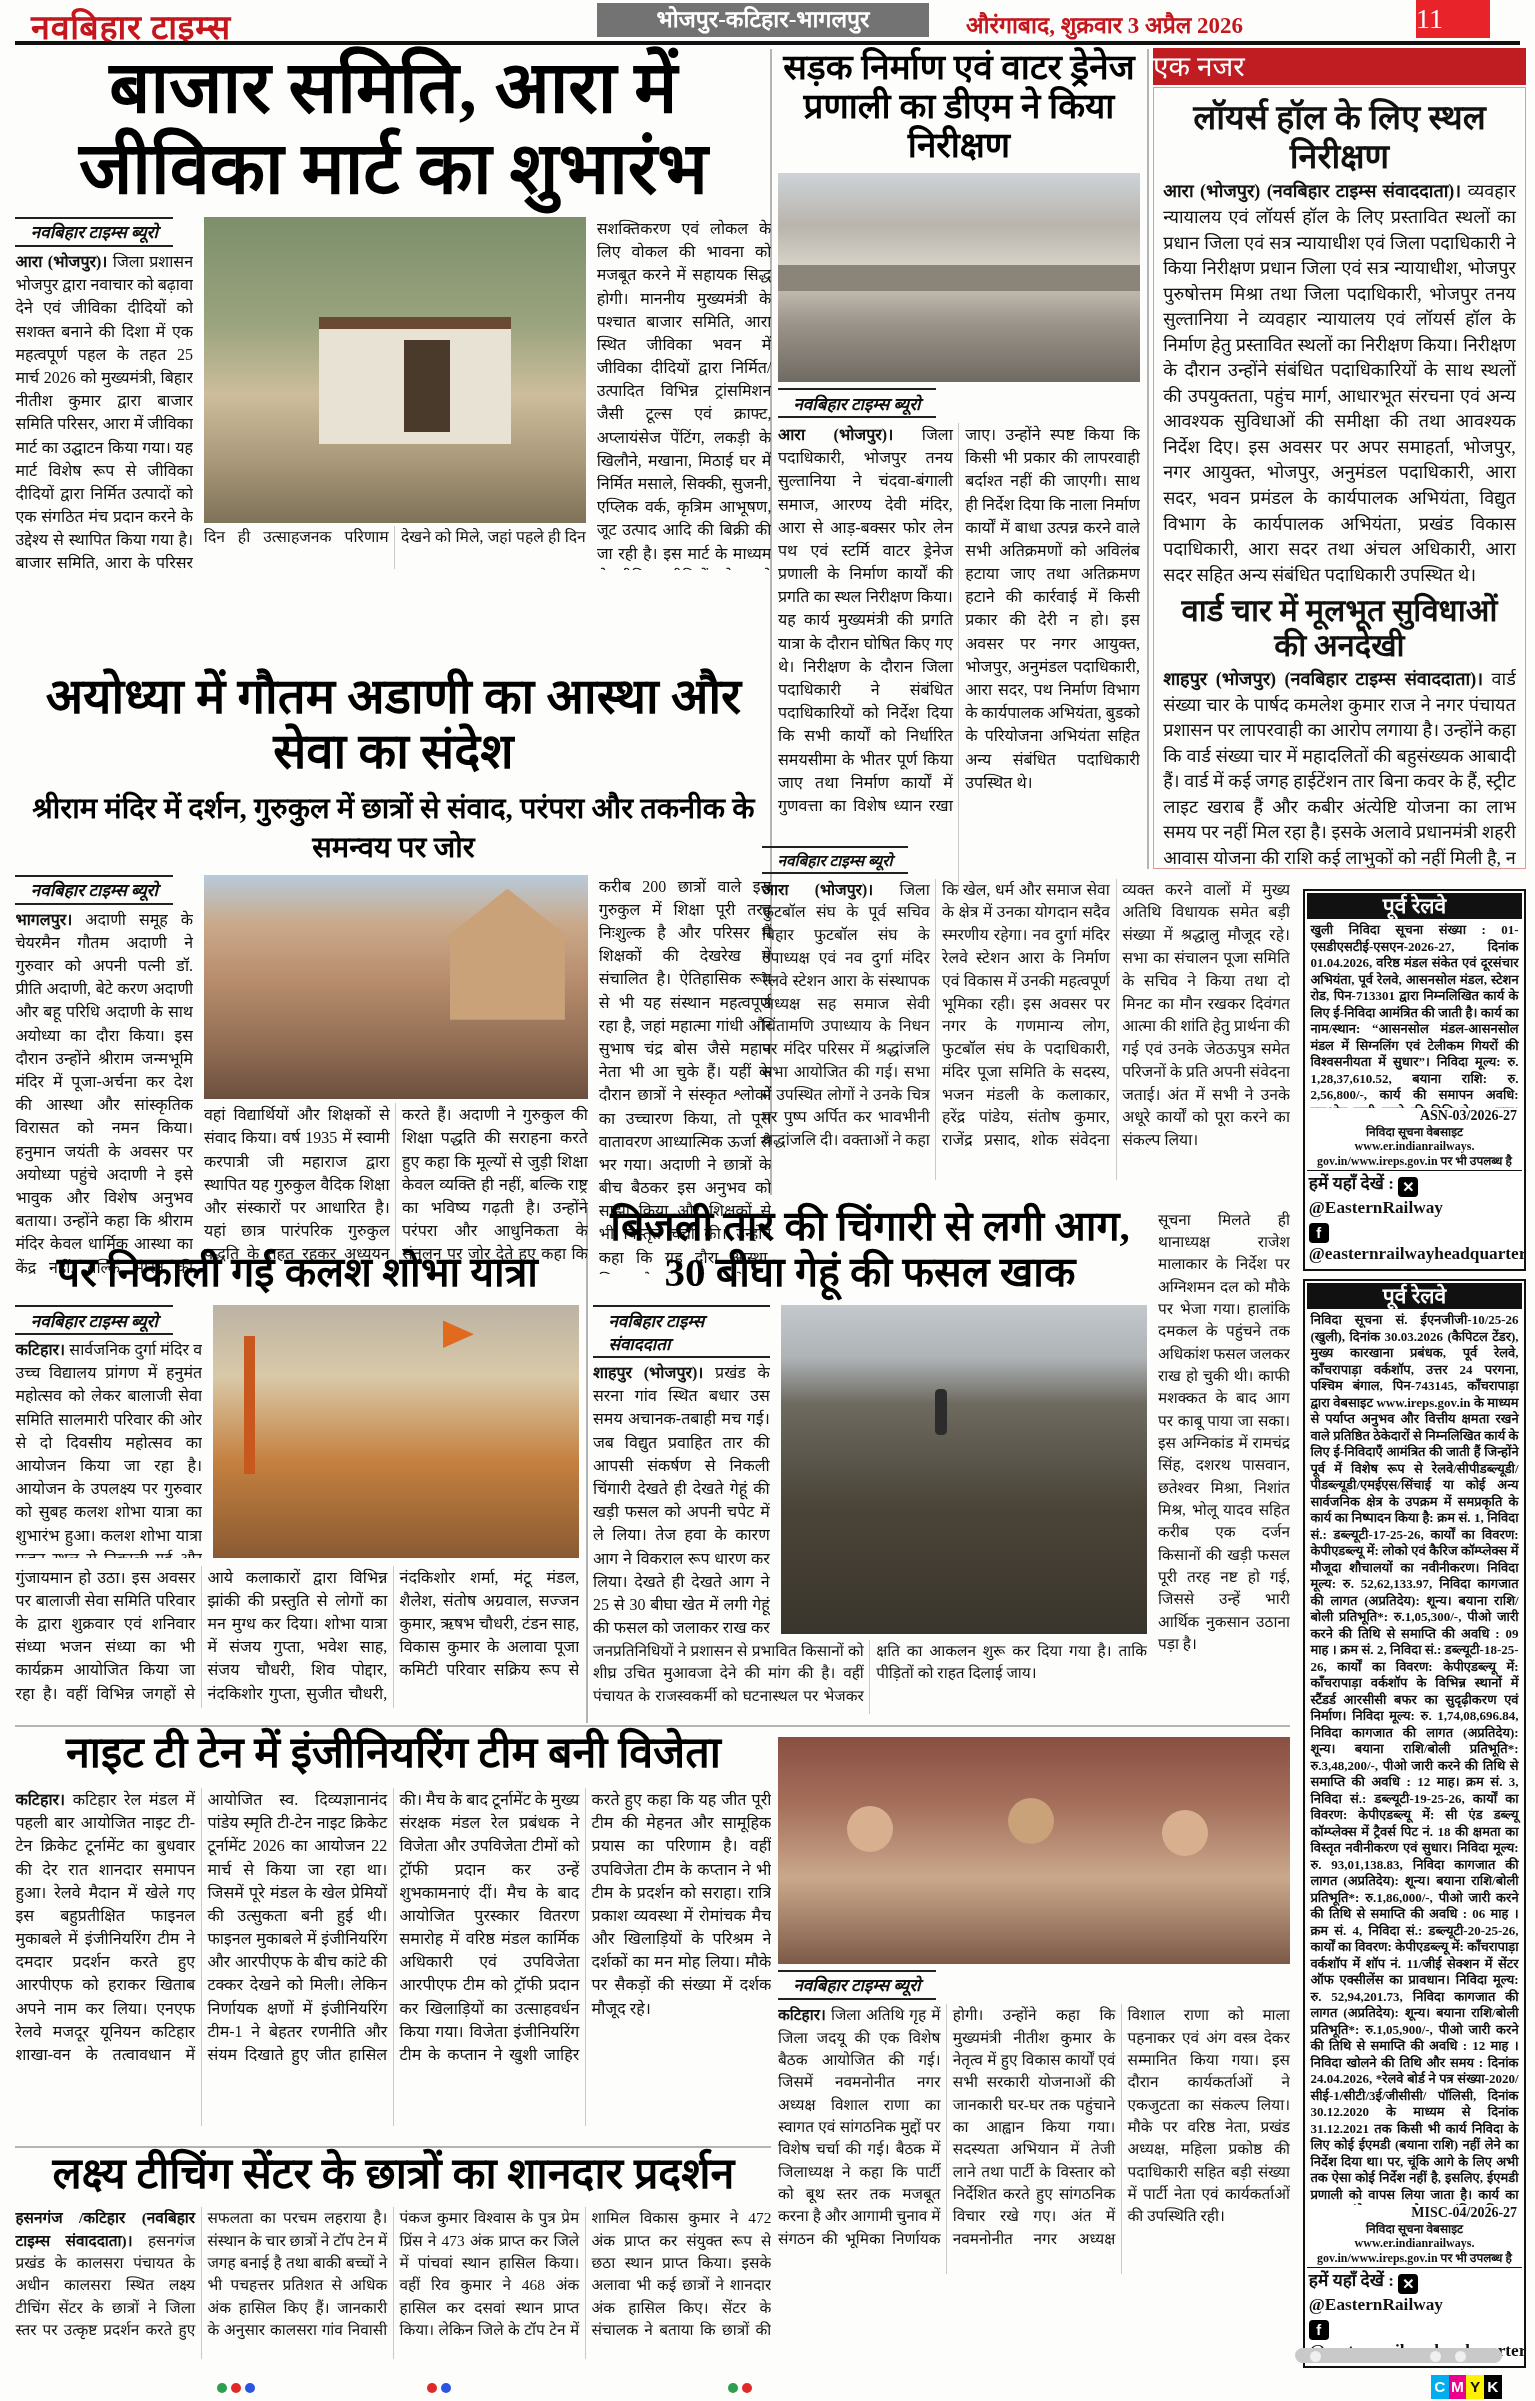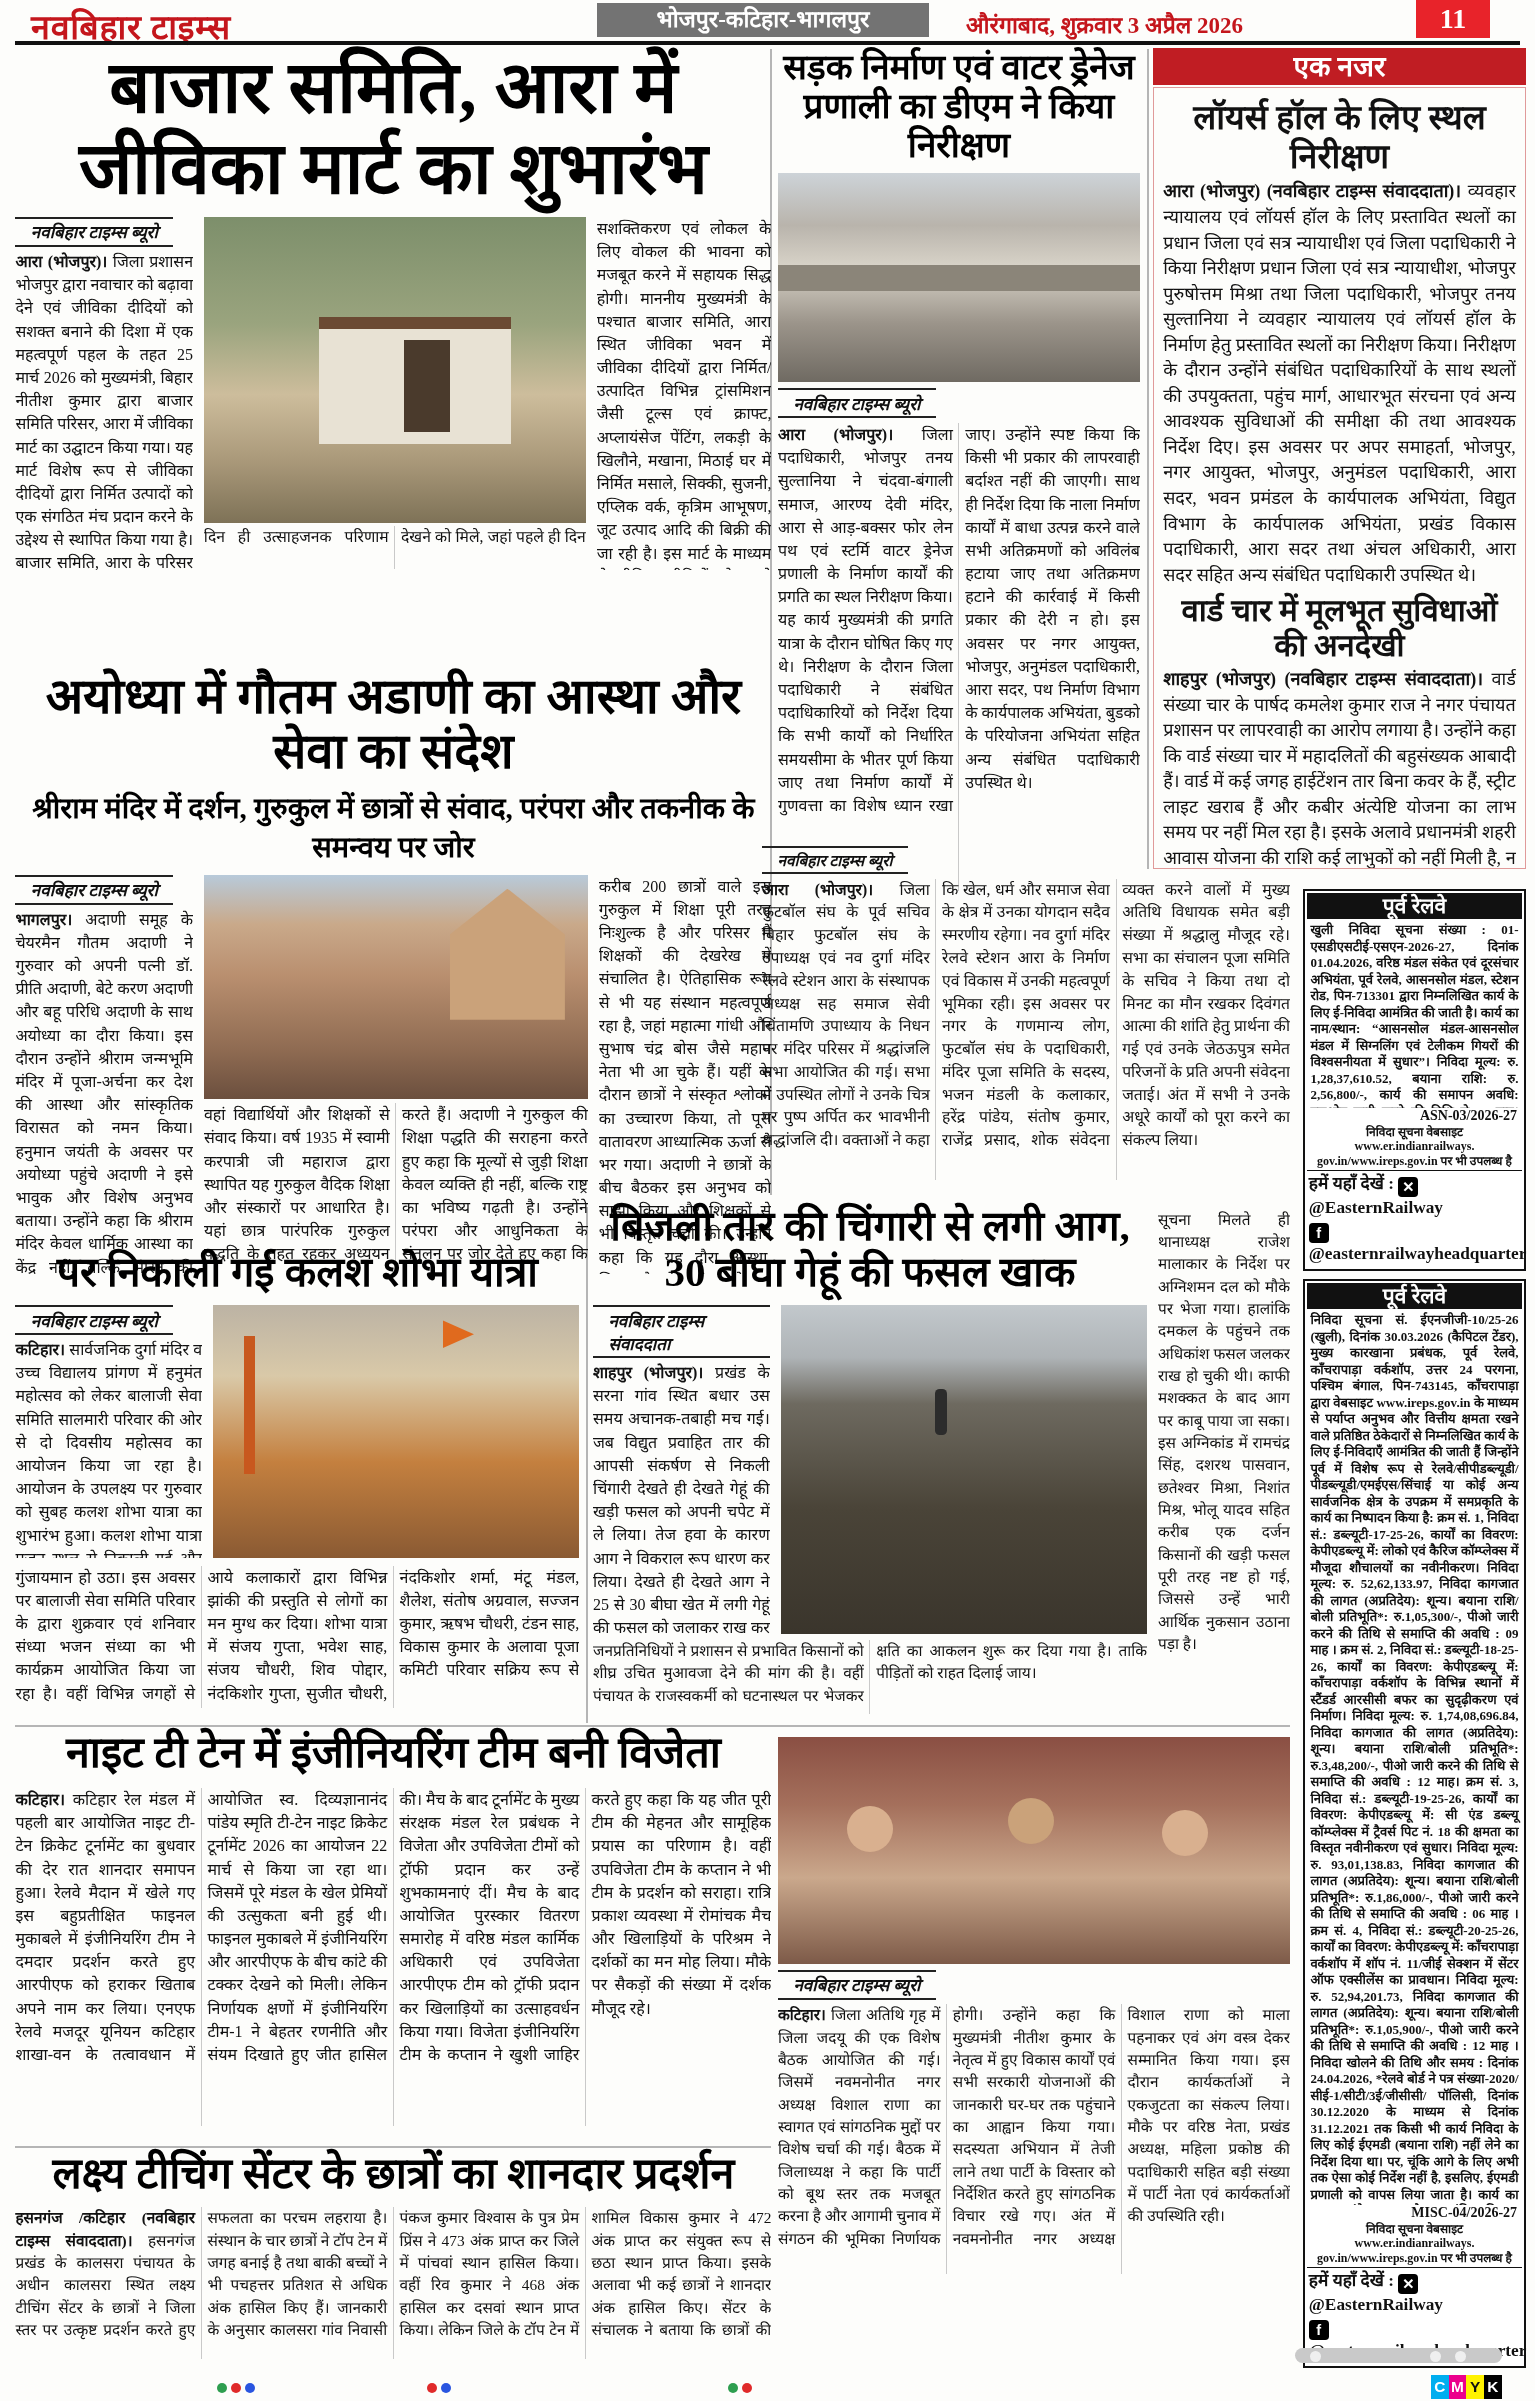--- a/index.html
+++ b/index.html
@@ -3,39 +3,39 @@
 <meta charset="utf-8">
 <style>
   html,body{margin:0;padding:0;background:#e9e9e9;}
   .page{position:relative;width:1536px;height:2401px;background:#fdfdfb;overflow:hidden;
         font-family:"Liberation Serif","DejaVu Serif",serif;color:#111;}
   .abs{position:absolute;}
   
   .logo{font-size:34px;font-weight:900;color:#c4161c;letter-spacing:0.8px;}
   .regions{background:#737373;color:#fff;font-weight:700;font-size:23px;text-align:center;line-height:34px;}
   .edate{font-size:23px;font-weight:700;color:#c4161c;}
-  .pagebox{background:#e8232a;color:#fff;font-weight:700;font-size:28px;text-align:center;line-height:38px;}
+  .pagebox{background:#e8232a;color:#fff;font-weight:400;font-size:28px;line-height:38px;}
   .toprule{background:#111;}
   .vline{background:#b5b5b5;width:1.5px;}
   .hrule{background:#b5b5b5;height:1.5px;}
   
   .hl{font-weight:800;color:#000;text-align:center;line-height:1.12;}
   .kicker{background:#b01b20;color:#fff;font-weight:700;font-size:28px;text-align:center;line-height:41px;}
   .subhead{font-weight:700;font-size:29px;text-align:center;color:#000;}
   .byline-wrap{text-align:left;font-style:italic;}
   .byline{display:inline-block;border-top:2.3px solid #222;border-bottom:2.3px solid #222;
           font-weight:700;font-size:17px;padding:1.5px 15.4px;}
   .bt{font-size:16px;line-height:1.45;text-align:justify;overflow:hidden;margin:0;}
   .dl{font-weight:700;}
   .cols2{column-count:2;column-gap:12.3px;column-rule:0.8px solid #c9c9c9;}
   .cols3{column-count:3;column-gap:12.3px;column-rule:0.8px solid #c9c9c9;}
   .cols4{column-count:4;column-gap:12.3px;column-rule:0.8px solid #c9c9c9;}
   .photo{overflow:hidden;position:relative;}
   
-  .sb-header{background:#c01d23;color:#fff;font-weight:700;font-size:28px;text-align:center;line-height:37px;}
+  .sb-header{background:#c01d23;color:#fff;font-weight:400;font-size:28px;text-align:left;line-height:37px;}
   .sb-box{border:1.5px solid #e09a9a;box-sizing:border-box;padding:6.1px 9.2px;overflow:hidden;}
   .sb-item-hl{font-weight:800;font-size:31px;text-align:center;line-height:1.15;margin:4.6px 0 3.1px 0;}
   .sb-body{font-size:18px;line-height:1.42;text-align:justify;margin:0;}
   
   .ad{border:2.3px solid #111;box-sizing:border-box;background:#fff;display:flex;flex-direction:column;padding:2.3px;}
   .ad-header{background:#111;color:#fff;font-weight:800;font-size:21px;text-align:center;line-height:26px;flex:0 0 auto;}
   .ad-body{font-size:13px;line-height:1.27;font-weight:600;text-align:justify;padding:3.1px 3.1px 0 3.1px;flex:1 1 auto;overflow:hidden;}
   .ad-ref{font-size:14px;font-weight:700;text-align:right;padding:0 4.6px;flex:0 0 auto;}
   .ad-footer{font-size:12px;font-weight:700;text-align:center;line-height:1.2;flex:0 0 auto;padding:1.5px 0;}
   .ad-social{border-top:1.5px solid #111;padding:2.3px 1.5px;flex:0 0 auto;font-weight:800;font-size:17.3px;line-height:1.25;}

